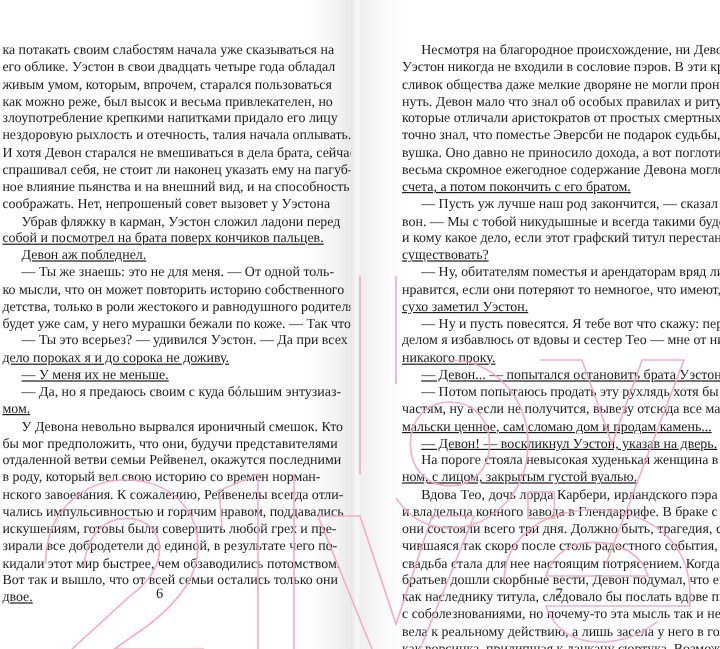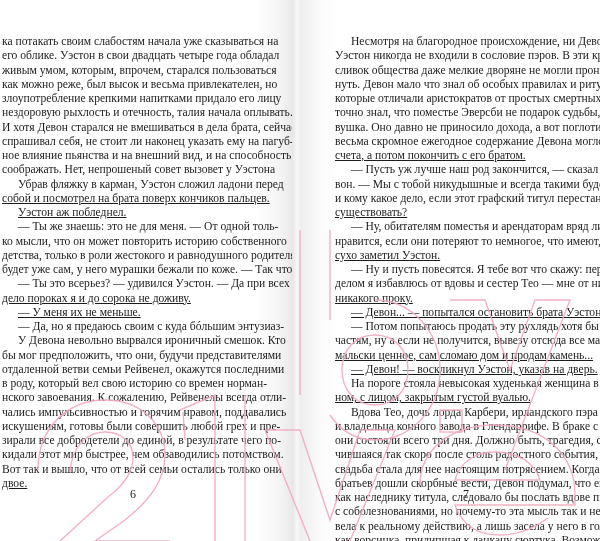--- a/index.html
+++ b/index.html
@@ -33,29 +33,30 @@
         <span class="line">живым умом, которым, впрочем, старался пользоваться</span>
         <span class="line">как можно реже, был высок и весьма привлекателен, но</span>
         <span class="line">злоупотребление крепкими напитками придало его лицу</span>
         <span class="line">нездоровую рыхлость и отечность, талия начала оплывать.</span>
         <span class="line">И хотя Девон старался не вмешиваться в дела брата, сейчас</span>
         <span class="line">спрашивал себя, не стоит ли наконец указать ему на пагуб-</span>
         <span class="line">ное влияние пьянства и на внешний вид, и на способность</span>
         <span class="line">соображать. Нет, непрошеный совет вызовет у Уэстона</span>
         <span class="line indent">Убрав фляжку в карман, Уэстон сложил ладони перед</span>
         <span class="line last">собой и посмотрел на брата поверх кончиков пальцев.</span>
-        <span class="line indent last">Уэстон аж побледнел.</span>
+        <span class="line indent last">Девон аж побледнел.</span>
         <span class="line indent">— Ты же знаешь: это не для меня. — От одной толь-</span>
         <span class="line">ко мысли, что он может повторить историю собственного</span>
         <span class="line">детства, только в роли жестокого и равнодушного родителя</span>
         <span class="line">будет уже сам, у него мурашки бежали по коже. — Так что</span>
         <span class="line indent">— Ты это всерьез? — удивился Уэстон. — Да при всех</span>
         <span class="line last">дело пороках я и до сорока не доживу.</span>
         <span class="line indent last">— У меня их не меньше.</span>
         <span class="line indent">— Да, но я предаюсь своим с куда бóльшим энтузиаз-</span>
+        <span class="line last">мом.</span>
         <span class="line indent">У Девона невольно вырвался ироничный смешок. Кто</span>
         <span class="line">бы мог предположить, что они, будучи представителями</span>
         <span class="line">отдаленной ветви семьи Рейвенел, окажутся последними</span>
         <span class="line">в роду, который вел свою историю со времен норман-</span>
         <span class="line">нского завоевания. К сожалению, Рейвенелы всегда отли-</span>
         <span class="line">чались импульсивностью и горячим нравом, поддавались</span>
         <span class="line">искушениям, готовы были совершить любой грех и пре-</span>
         <span class="line">зирали все добродетели до единой, в результате чего по-</span>
         <span class="line">кидали этот мир быстрее, чем обзаводились потомством.</span>
         <span class="line">Вот так и вышло, что от всей семьи остались только они</span>

